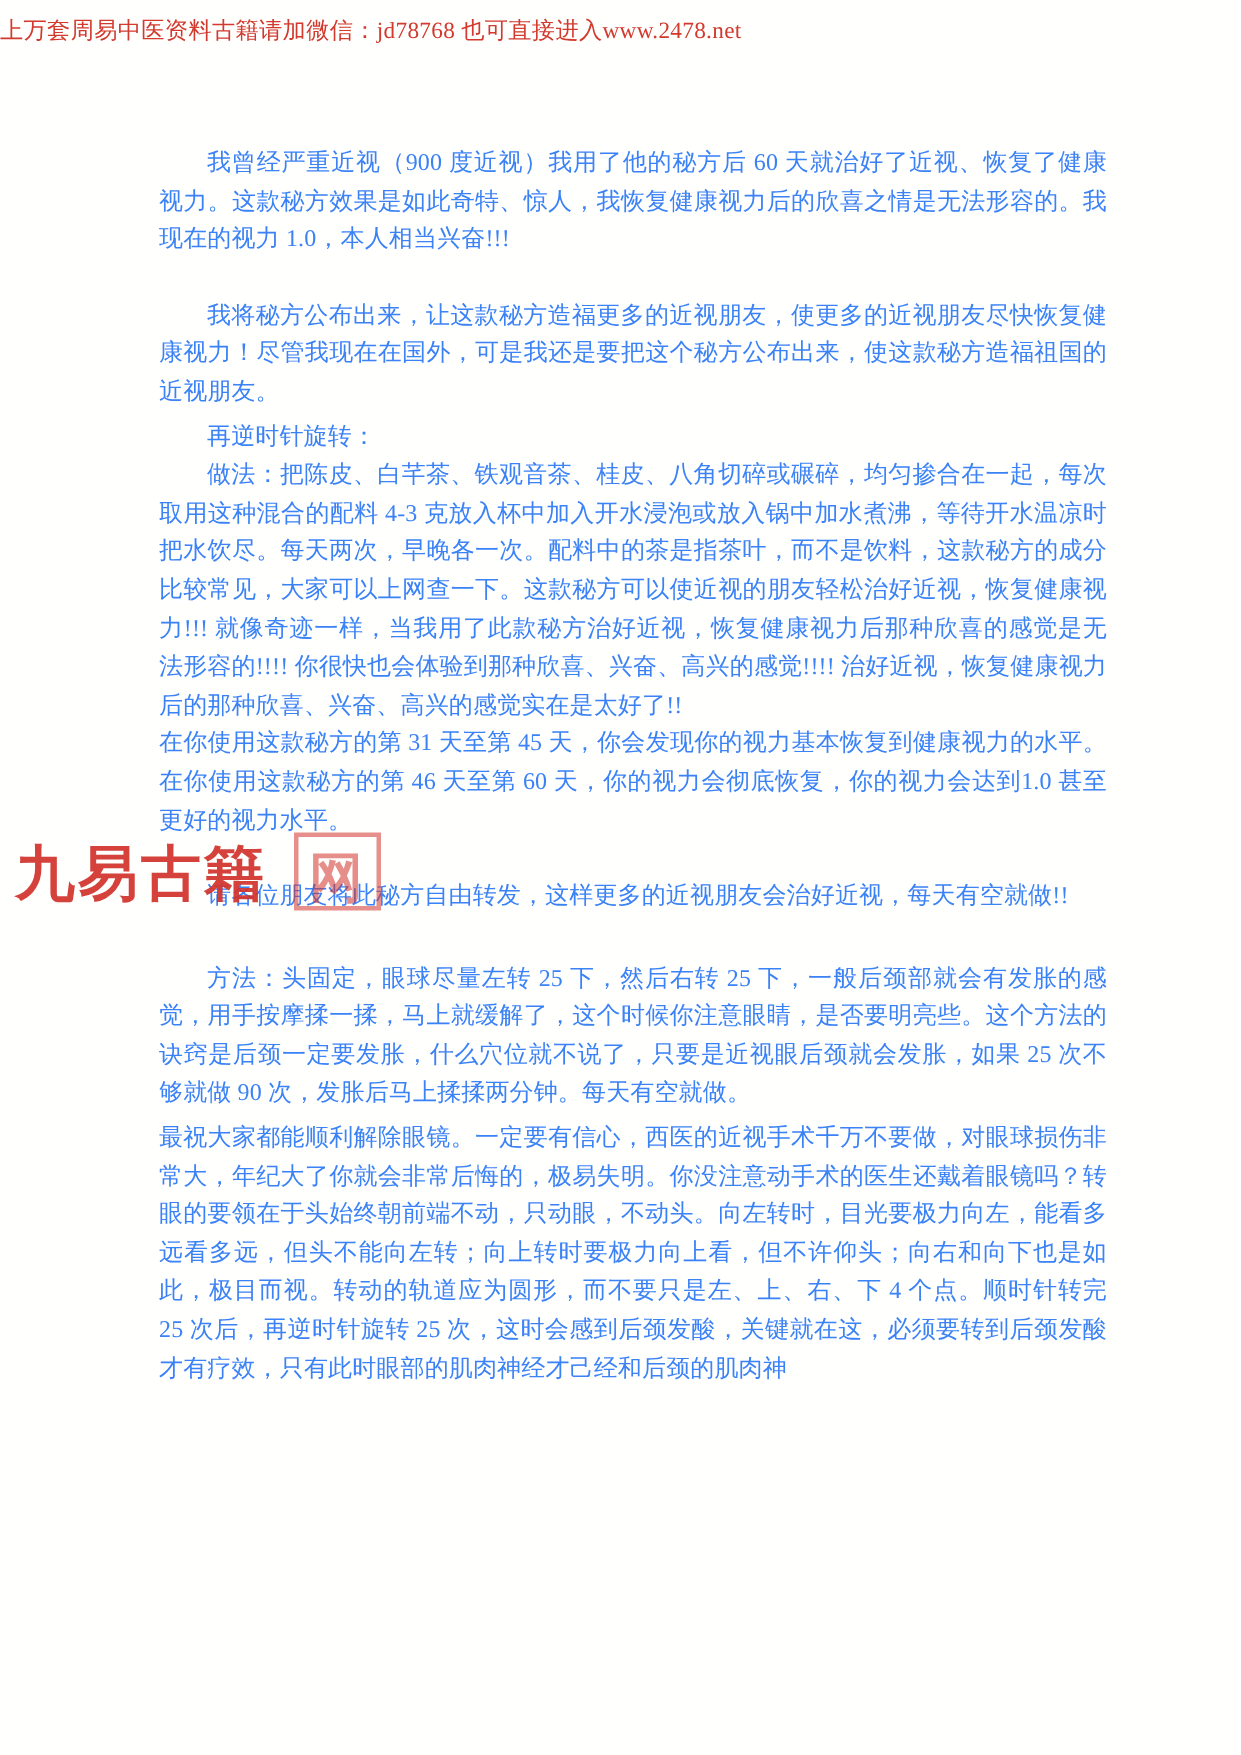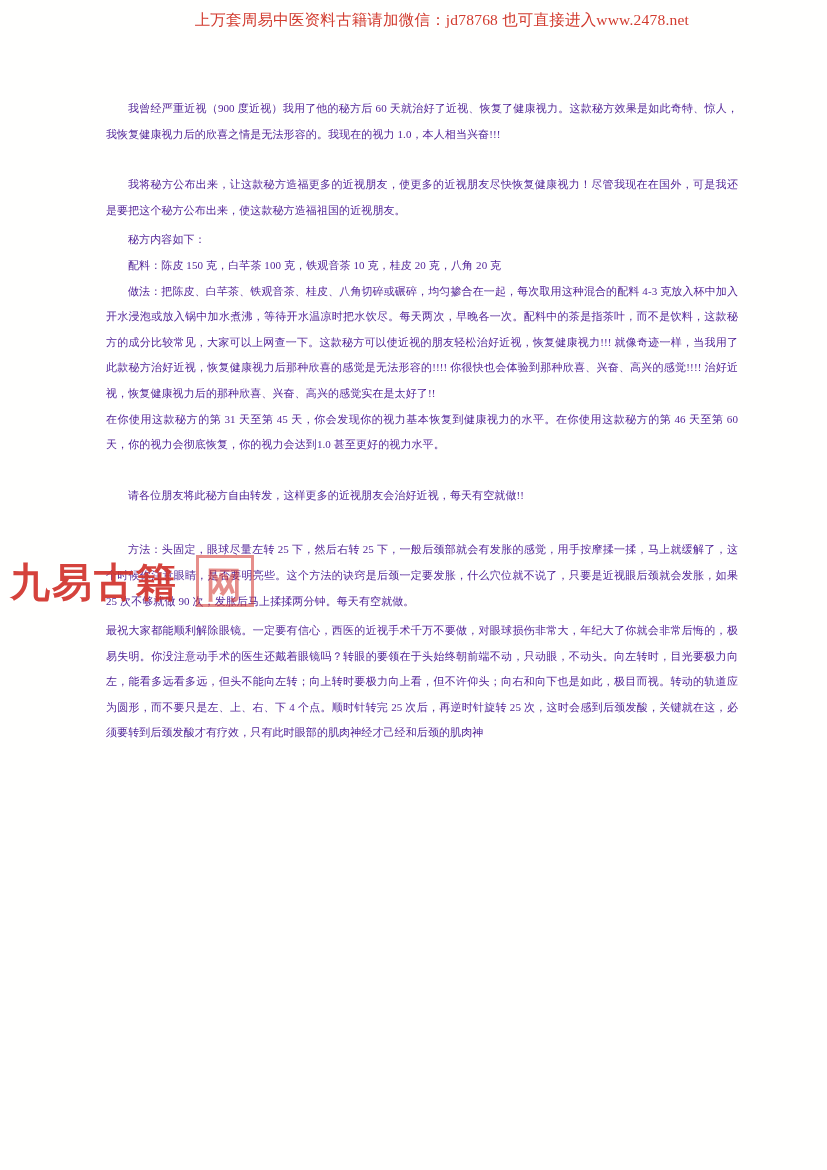--- a/index.html
+++ b/index.html
@@ -18,40 +18,40 @@
   .page {
     position: absolute;
     inset: 0;
     background: #fffffe;
   }
   .header-line {
     position: absolute;
     top: 10px;
     left: 0;
     width: 689px;
-    text-align: right;
+    text-align: left;
     font-size: 15.5px;
     color: #d23a2e;
     font-family: "Liberation Serif", "DejaVu Serif", serif;
     letter-spacing: 0.2px;
     white-space: nowrap;
   }
   .body-area {
     position: absolute;
     top: 96px;
     left: 106px;
     width: 632px;
   }
   p.para {
     margin: 0;
-    font-size: 11px;
+    font-size: 16px;
     line-height: 25.6px;
     text-align: justify;
     text-justify: inter-ideograph;
-    color: #4c1d95;
+    color: #3b82f6;
     letter-spacing: 0.1px;
   }
   p.indent {
     text-indent: 2em;
   }
   .gap-lg { height: 25px; }
   .gap-sm { height: 4px; }
 
   
   .watermark {
@@ -99,22 +99,21 @@
   <div class="header-line">上万套周易中医资料古籍请加微信：jd78768 也可直接进入www.2478.net</div>
 
   <div class="body-area">
 
     <p class="para indent">我曾经严重近视（900 度近视）我用了他的秘方后 60 天就治好了近视、恢复了健康视力。这款秘方效果是如此奇特、惊人，我恢复健康视力后的欣喜之情是无法形容的。我现在的视力 1.0，本人相当兴奋!!!</p>
     <div class="gap-lg"></div>
 
     <p class="para indent">我将秘方公布出来，让这款秘方造福更多的近视朋友，使更多的近视朋友尽快恢复健康视力！尽管我现在在国外，可是我还是要把这个秘方公布出来，使这款秘方造福祖国的近视朋友。</p>
     <div class="gap-sm"></div>
 
-    <p class="para indent">秘方内容如下：</p>
-    <p class="para indent">配料：陈皮 150 克，白芊茶 100 克，铁观音茶 10 克，桂皮 20 克，八角 20 克</p>
+    <p class="para indent">再逆时针旋转：</p>
     <p class="para indent">做法：把陈皮、白芊茶、铁观音茶、桂皮、八角切碎或碾碎，均匀掺合在一起，每次取用这种混合的配料 4-3 克放入杯中加入开水浸泡或放入锅中加水煮沸，等待开水温凉时把水饮尽。每天两次，早晚各一次。配料中的茶是指茶叶，而不是饮料，这款秘方的成分比较常见，大家可以上网查一下。这款秘方可以使近视的朋友轻松治好近视，恢复健康视力!!! 就像奇迹一样，当我用了此款秘方治好近视，恢复健康视力后那种欣喜的感觉是无法形容的!!!! 你很快也会体验到那种欣喜、兴奋、高兴的感觉!!!! 治好近视，恢复健康视力后的那种欣喜、兴奋、高兴的感觉实在是太好了!!</p>
     <p class="para">在你使用这款秘方的第 31 天至第 45 天，你会发现你的视力基本恢复到健康视力的水平。在你使用这款秘方的第 46 天至第 60 天，你的视力会彻底恢复，你的视力会达到1.0 甚至更好的视力水平。</p>
     <div class="gap-lg"></div>
 
     <p class="para indent">请各位朋友将此秘方自由转发，这样更多的近视朋友会治好近视，每天有空就做!!</p>
     <div class="gap-lg"></div>
 
     <div class="gap-sm"></div>
 
     <p class="para indent">方法：头固定，眼球尽量左转 25 下，然后右转 25 下，一般后颈部就会有发胀的感觉，用手按摩揉一揉，马上就缓解了，这个时候你注意眼睛，是否要明亮些。这个方法的诀窍是后颈一定要发胀，什么穴位就不说了，只要是近视眼后颈就会发胀，如果 25 次不够就做 90 次，发胀后马上揉揉两分钟。每天有空就做。</p>

